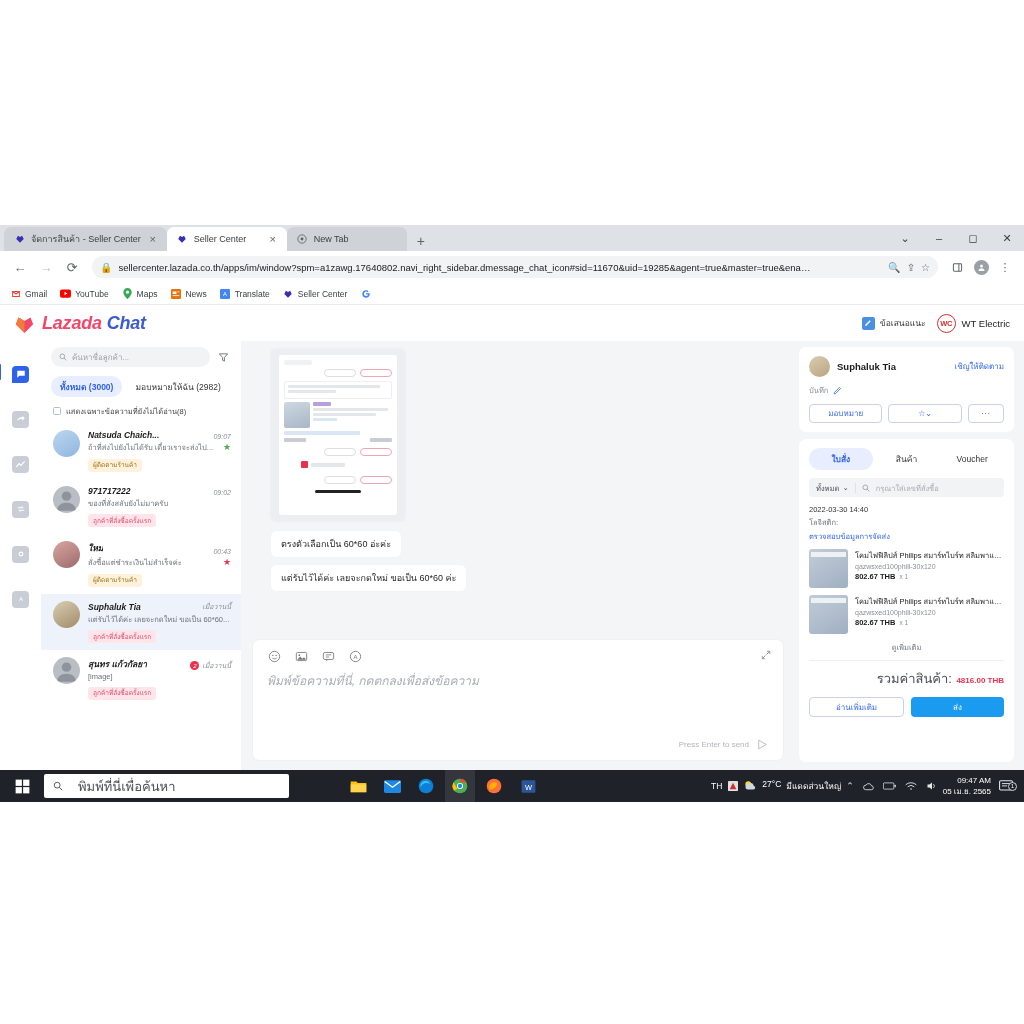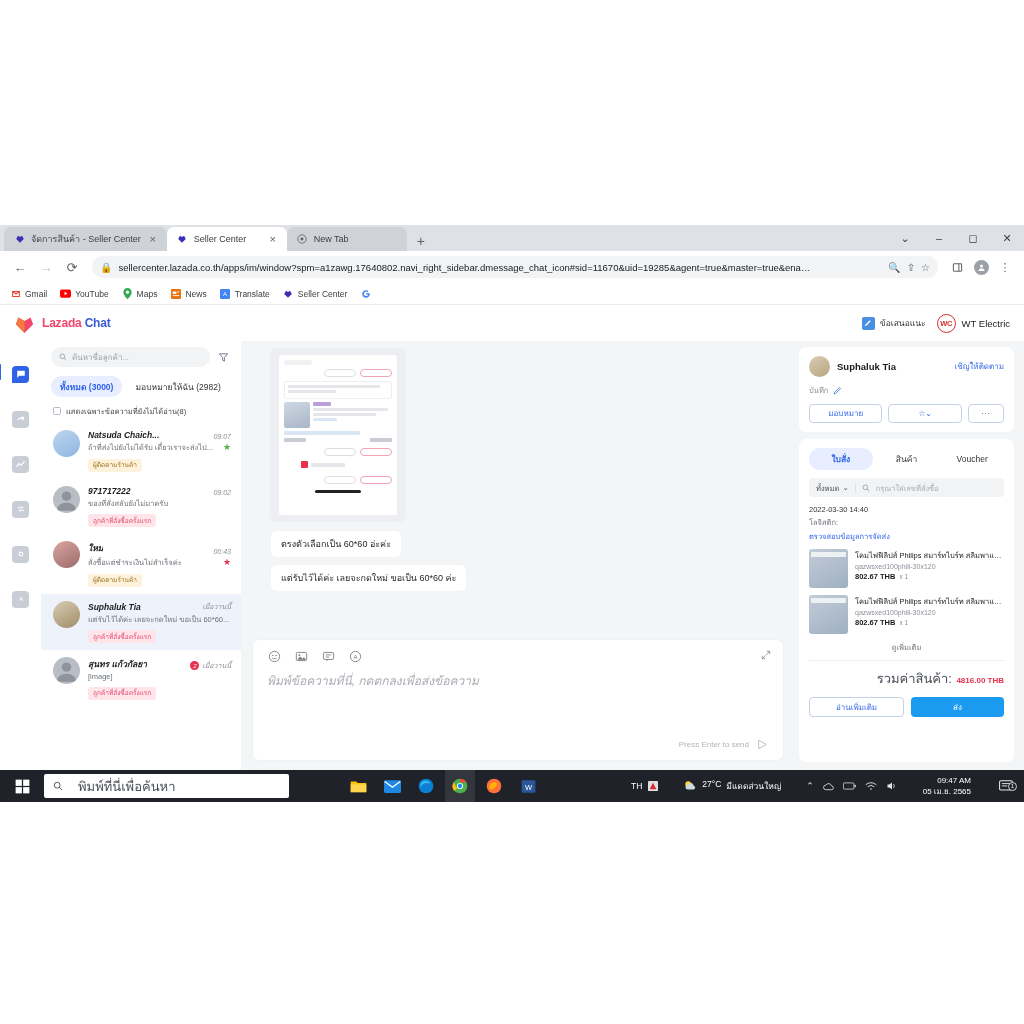--- a/index.html
+++ b/index.html
@@ -73,21 +73,21 @@
   .bm-ico { width: 11px; height: 11px; display:flex; align-items:center; justify-content:center; }
 
   
   .page { flex: 1; background: #ffffff; position: relative; display: flex; flex-direction: column; }
 
   .app-header {
     height: 36px; display: flex; align-items: center; padding: 0 14px;
     background: #ffffff; justify-content: space-between;
   }
   .brand { display: flex; align-items: center; gap: 7px; }
-  .brand-name { font-size: 12px; font-weight: bold; letter-spacing: -0.2px; }
+  .brand-name { font-size: 18px; font-weight: bold; letter-spacing: -0.2px; font-style: italic; }
   .brand-lazada { color: #f1476a; }
   .brand-chat { color: #3b5bd6; }
   .header-right { display: flex; align-items: center; gap: 11px; }
   .hdr-sugg { display: flex; align-items: center; gap: 5px; font-size: 8.5px; color: #333; }
   .pencil-box { width: 13px; height: 13px; background: #4a90e2; border-radius: 2px;
     display:flex; align-items:center; justify-content:center; }
   .hdr-user { display: flex; align-items: center; gap: 6px; }
   .wc-circle {
     width: 19px; height: 19px; border-radius: 50%; border: 1.6px solid #d32f2f;
     color: #d32f2f; font-size: 7.5px; font-weight: bold;
@@ -261,21 +261,21 @@
     background: #1f2329; display: flex; align-items: center; color: #fff;
   }
   .start { width: 44px; height: 32px; display:flex; align-items:center; justify-content:center; }
   .tb-search {
     width: 245px; height: 24px; background: #ffffff; border-radius: 2px;
     display: flex; align-items: center; gap: 15px; padding: 12px 9px; color: #4a4f58; font-size: 13px;
   }
   .tb-apps { display: flex; align-items: center; gap: 4px; margin-left: 54px; }
   .tb-app { width: 30px; height: 32px; display:flex; align-items:center; justify-content:center; position: relative; }
   .tb-app.active { background: #33373d; }
-  .tb-right { margin-left: auto; display: flex; align-items: center; gap: 25px; padding-right: 8px; font-size: 8px; }
+  .tb-right { margin-left: auto; display: flex; align-items: center; gap: 5px; padding-right: 8px; font-size: 8px; }
   .tb-lang { display: flex; align-items: center; gap: 6px; font-size: 8.5px; }
   .tb-weather { display: flex; align-items: flex-start; gap: 5px; font-size: 8.5px; }
   .tray { display: flex; align-items: center; gap: 9px; font-size: 9px; color: #e6e8ea; }
   .tb-clock { text-align: right; line-height: 11px; font-size: 8px; }
   .tb-notif { position: relative; width: 20px; display:flex; align-items:center; justify-content:center; }
   .notif-count { position: absolute; right: -1px; bottom: 2px; width: 9px; height: 9px; border-radius: 50%;
     background: #1f2329; border: 1px solid #cfd3d8; color: #fff; font-size: 5.5px;
     display: flex; align-items: center; justify-content: center; }
   svg { display: block; }
 </style>

